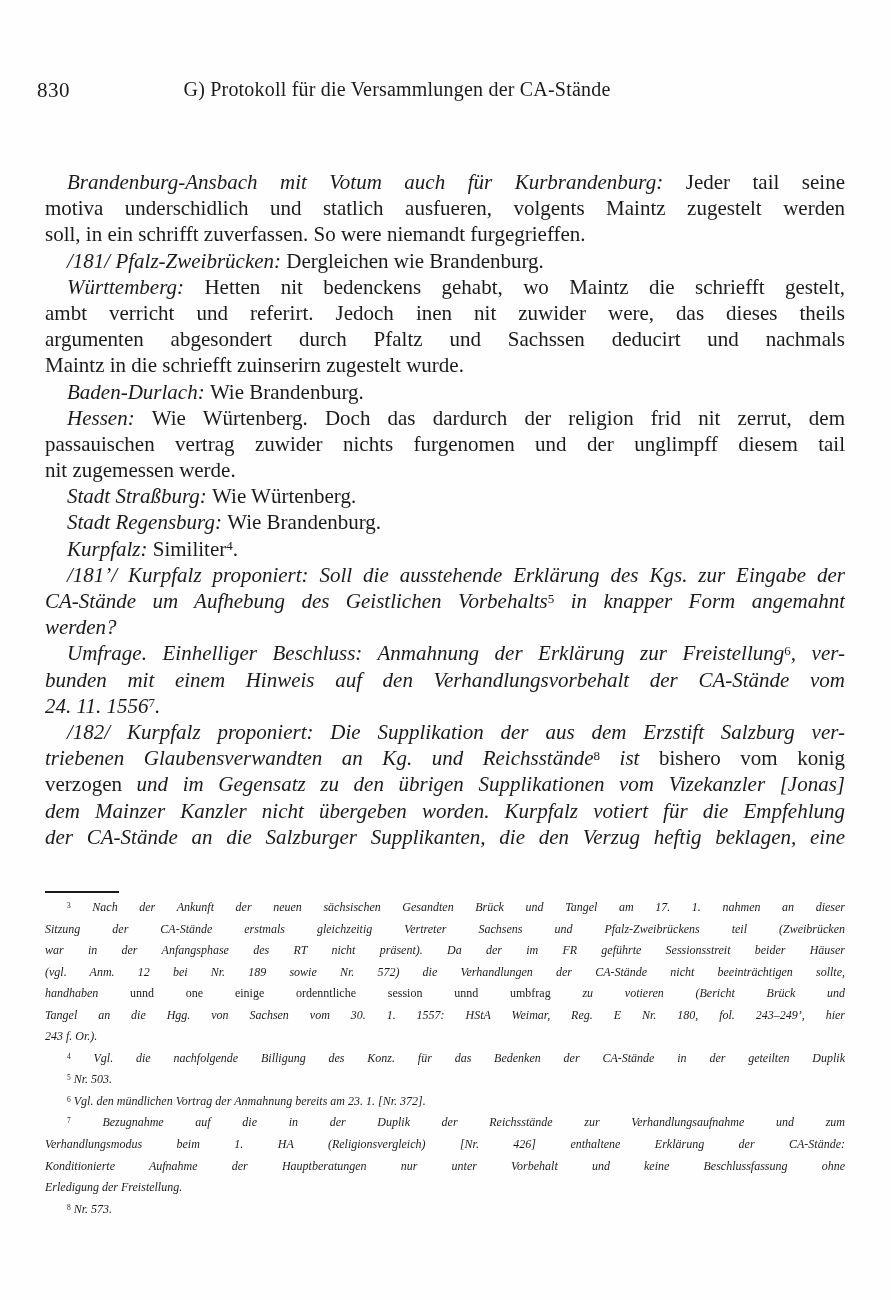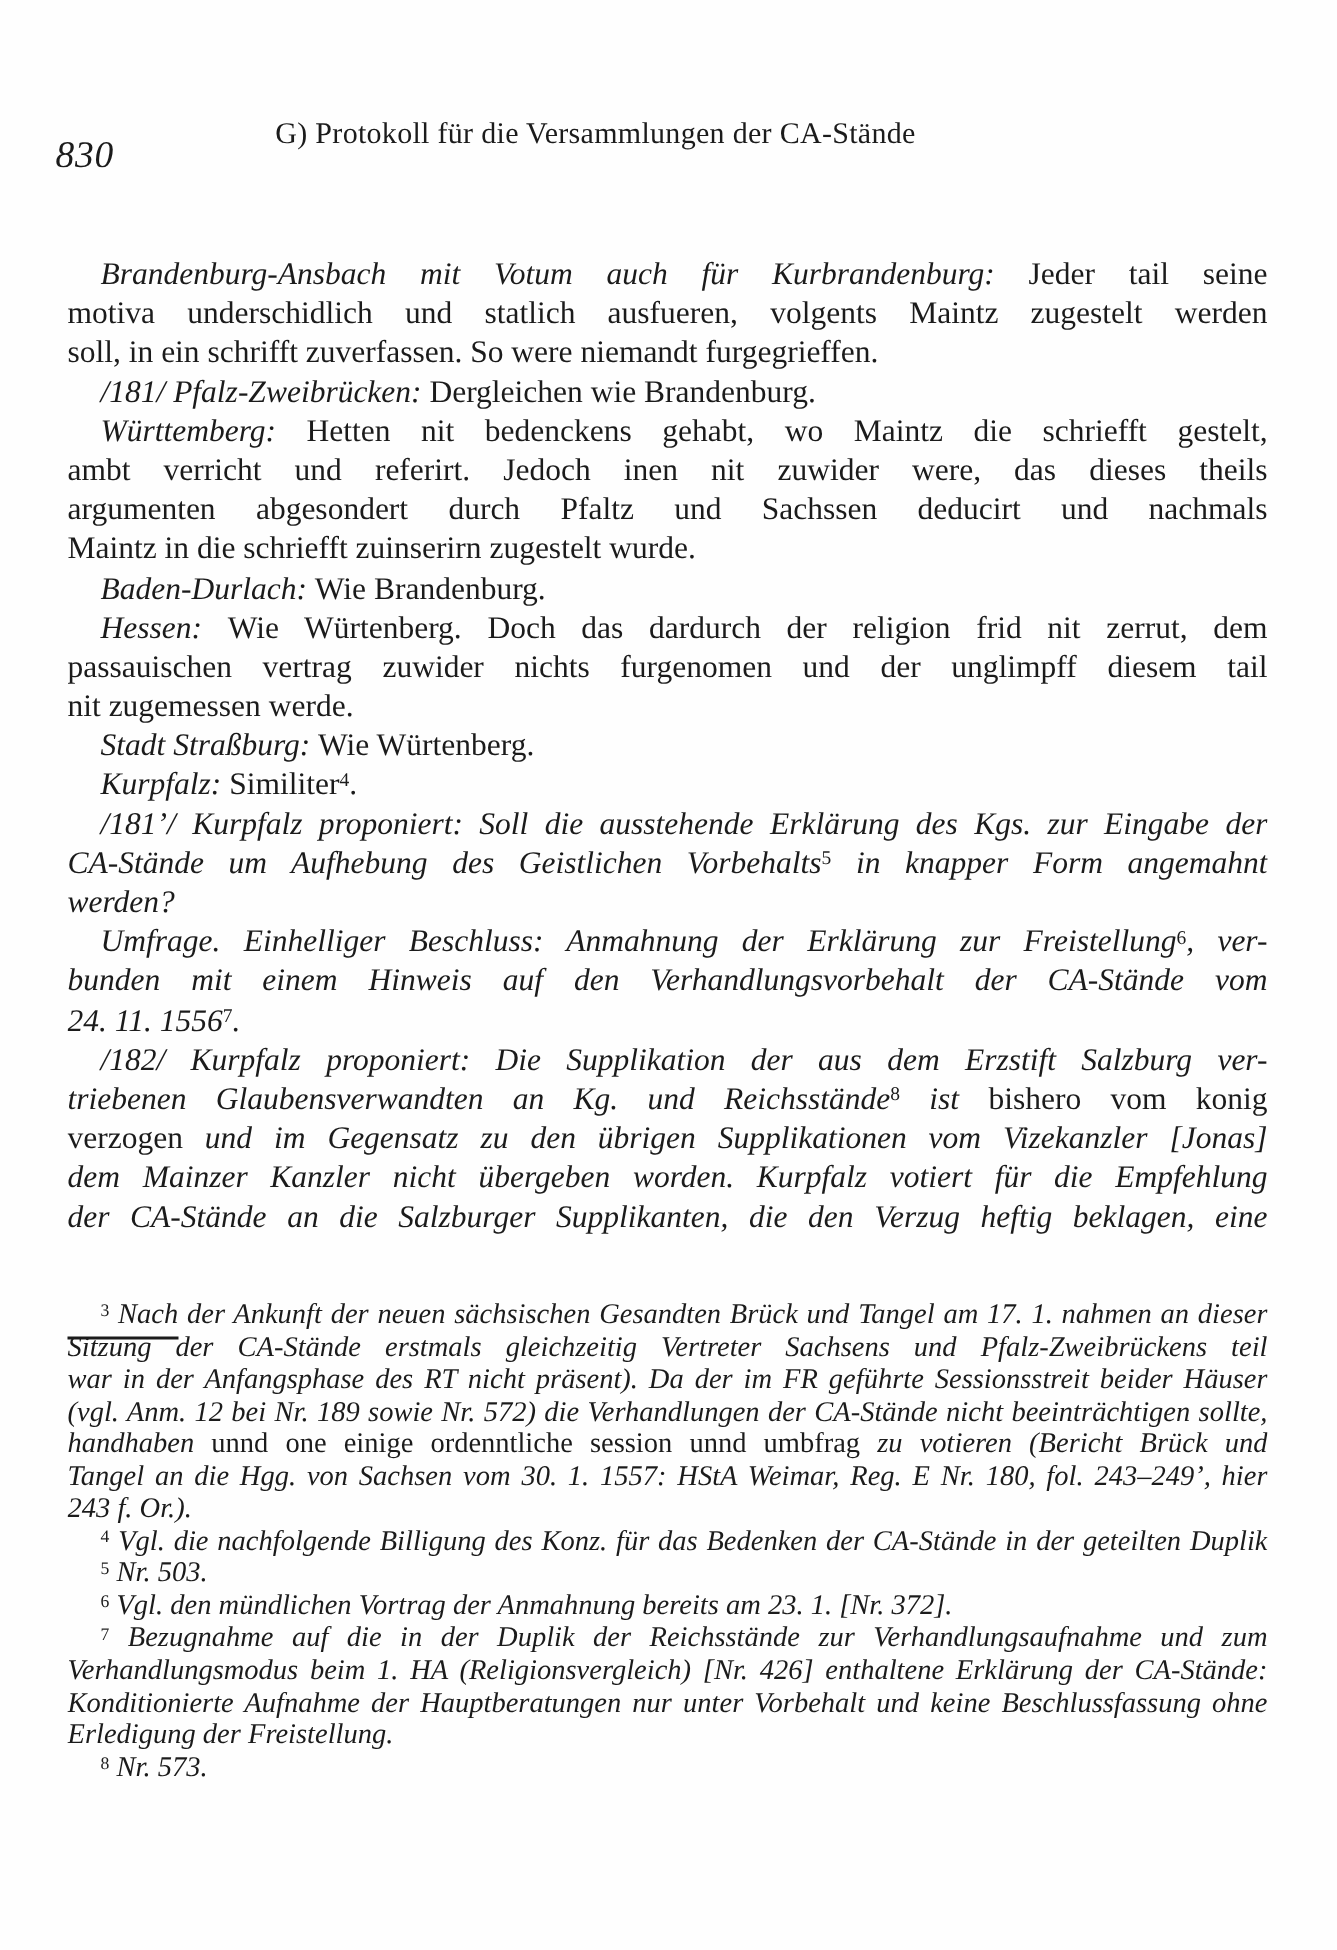--- a/index.html
+++ b/index.html
@@ -19,48 +19,47 @@
   .header-row {
     position: absolute;
     top: 78px;
     left: 45px;
     width: 800px;
     height: 28px;
   }
   .pagenum {
     position: absolute;
     left: -8px;
-    top: 12px;
-    font-size: 25px;
+    top: 0;
+    font-size: 21px;
     letter-spacing: 0.5px;
-    font-style: italic;
   }
   .running {
     display: block;
     position: relative;
     left: -48px;
     text-align: center;
     font-size: 20px;
     letter-spacing: 0.2px;
   }
   .main {
     position: absolute;
     top: 121px;
     left: 45px;
     width: 800px;
     font-size: 21px;
     line-height: 26.2px;
     margin-top: 48px;
   }
   .footnotes {
     position: absolute;
-    top: 866px;
+    top: 897px;
     left: 45px;
     width: 800px;
-    font-size: 19px;
+    font-size: 12px;
     line-height: 21.55px;
   }
   .fnrule {
     position: absolute;
     left: 45px;
     top: 891px;
     width: 74px;
     height: 0;
     border-top: 2px solid #1b1b1b;
   }
@@ -105,20 +104,21 @@
       <div class="tline ind last"><span class="it">/181/ Pfalz-Zweibrücken: </span><span class="ro">Dergleichen wie Brandenburg.</span></div>
       <div class="tline ind"><span class="it">Württemberg: </span><span class="ro">Hetten nit bedenckens gehabt, wo Maintz die schriefft gestelt,</span></div>
       <div class="tline"><span class="ro">ambt verricht und referirt. Jedoch inen nit zuwider were, das dieses theils</span></div>
       <div class="tline"><span class="ro">argumenten abgesondert durch Pfaltz und Sachssen deducirt und nachmals</span></div>
       <div class="tline last"><span class="ro">Maintz in die schriefft zuinserirn zugestelt wurde.</span></div>
       <div class="tline ind last"><span class="it">Baden-Durlach: </span><span class="ro">Wie Brandenburg.</span></div>
       <div class="tline ind"><span class="it">Hessen: </span><span class="ro">Wie Würtenberg. Doch das dardurch der religion frid nit zerrut, dem</span></div>
       <div class="tline"><span class="ro">passauischen vertrag zuwider nichts furgenomen und der unglimpff diesem tail</span></div>
       <div class="tline last"><span class="ro">nit zugemessen werde.</span></div>
       <div class="tline ind last"><span class="it">Stadt Straßburg: </span><span class="ro">Wie Würtenberg.</span></div>
+      <div class="tline ind last"><span class="it">Stadt Regensburg: </span><span class="ro">Wie Brandenburg.</span></div>
       <div class="tline ind last"><span class="it">Kurpfalz: </span><span class="ro">Similiter</span><span class="sup">4</span><span class="ro">.</span></div>
       <div class="tline ind"><span class="it">/181’/ Kurpfalz proponiert: Soll die ausstehende Erklärung des Kgs. zur Eingabe der</span></div>
       <div class="tline"><span class="it">CA-Stände um Aufhebung des Geistlichen Vorbehalts</span><span class="sup">5</span><span class="it"> in knapper Form angemahnt</span></div>
       <div class="tline last"><span class="it">werden?</span></div>
       <div class="tline ind"><span class="it">Umfrage. Einhelliger Beschluss: Anmahnung der Erklärung zur Freistellung</span><span class="sup">6</span><span class="it">, ver-</span></div>
       <div class="tline"><span class="it">bunden mit einem Hinweis auf den Verhandlungsvorbehalt der CA-Stände vom</span></div>
       <div class="tline last"><span class="it">24. 11. 1556</span><span class="sup">7</span><span class="it">.</span></div>
       <div class="tline ind"><span class="it">/182/ Kurpfalz proponiert: Die Supplikation der aus dem Erzstift Salzburg ver-</span></div>
       <div class="tline"><span class="it">triebenen Glaubensverwandten an Kg. und Reichsstände</span><span class="sup">8</span><span class="it"> ist </span><span class="ro">bishero vom konig</span></div>
       <div class="tline"><span class="ro">verzogen </span><span class="it">und im Gegensatz zu den übrigen Supplikationen vom Vizekanzler [Jonas]</span></div>

